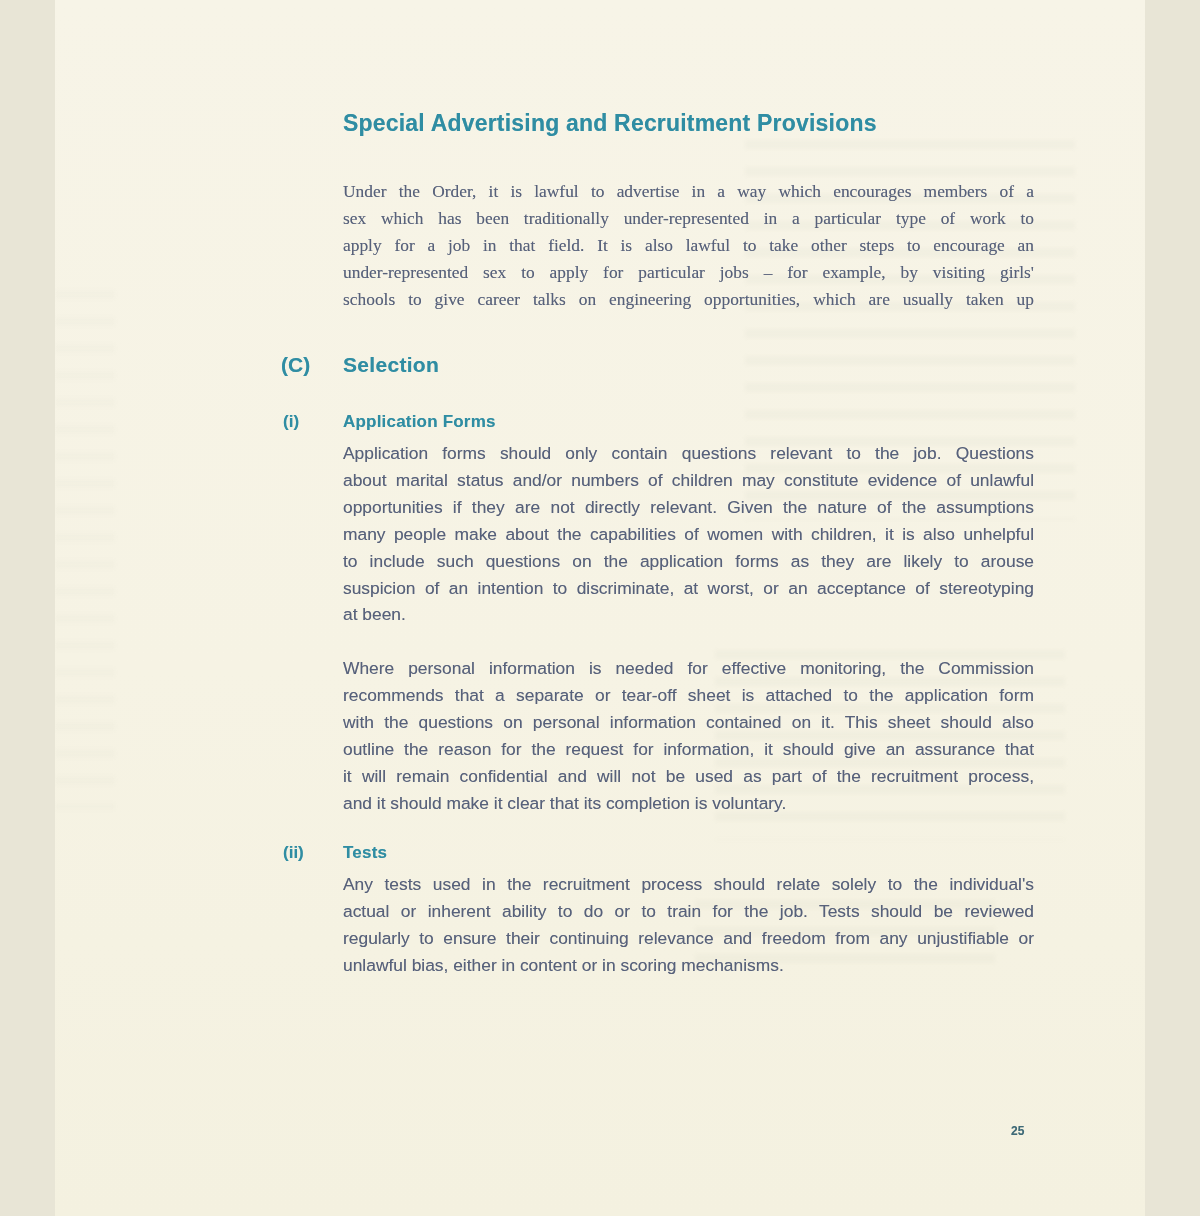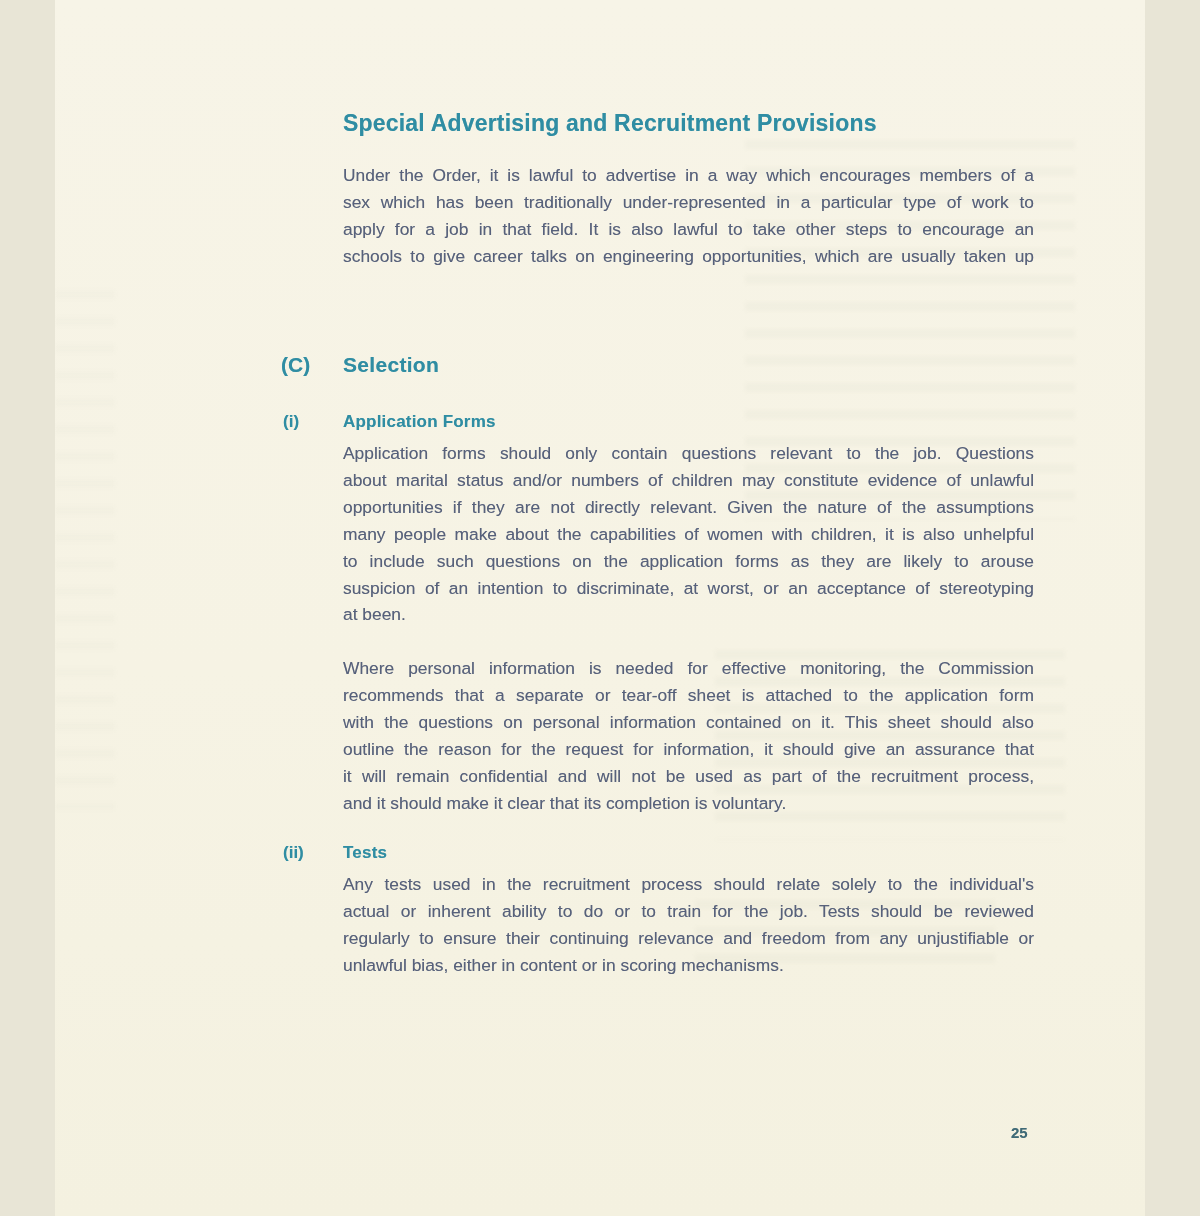--- a/index.html
+++ b/index.html
@@ -50,21 +50,21 @@
     left: 288px;
     width: 691px;
     font-size: 17.4px;
     line-height: 26.9px;
     color: #57617b;
     text-shadow: 0 0 0.4px rgba(87,97,123,0.45);
   }
   .para .line { text-align: justify; text-align-last: justify; }
   .para .line.last { text-align-last: left; }
 
-  .p1 { top: 162px; }
+  .p1 { top: 178px; font-family: Liberation Serif, serif; }
   .p2 { top: 440px; }
   .p3 { top: 655px; }
   .p4 { top: 871px; }
 
   .sec-row { position: absolute; left: 0; top: 353px; width: 1200px; height: 30px; }
   .sec-label {
     position: absolute;
     left: 226px;
     font-size: 21px;
     font-weight: bold;
@@ -99,21 +99,21 @@
     font-weight: bold;
     letter-spacing: 0.2px;
     color: #2f8da3;
     text-shadow: 0 0 0.4px rgba(47,141,163,0.5);
   }
 
   .page-number {
     position: absolute;
     left: 956px;
     top: 1124px;
-    font-size: 15px;
+    font-size: 12px;
     font-weight: bold;
     color: #3f6a77;
     text-shadow: 0 0 0.4px rgba(63,106,119,0.5);
   }
 </style>
 </head>
 <body>
 
 <div class="page">
 
@@ -121,20 +121,21 @@
   <div class="bleed b2"></div>
   <div class="bleed b3"></div>
   <div class="bleed b4"></div>
 
   <h1 class="doc-title">Special Advertising and Recruitment Provisions</h1>
 
   <div class="para p1">
       <div class="line">Under the Order, it is lawful to advertise in a way which encourages members of a</div>
       <div class="line">sex which has been traditionally under-represented in a particular type of work to</div>
       <div class="line">apply for a job in that field. It is also lawful to take other steps to encourage an</div>
+      <div class="line">under-represented sex to apply for particular jobs – for example, by visiting girls'</div>
       <div class="line">schools to give career talks on engineering opportunities, which are usually taken up</div>
     </div>
 
   <div class="sec-row">
     <span class="sec-label">(C)</span>
     <span class="sec-title">Selection</span>
   </div>
 
   <div class="sub-row r1">
     <span class="sub-label">(i)</span>

